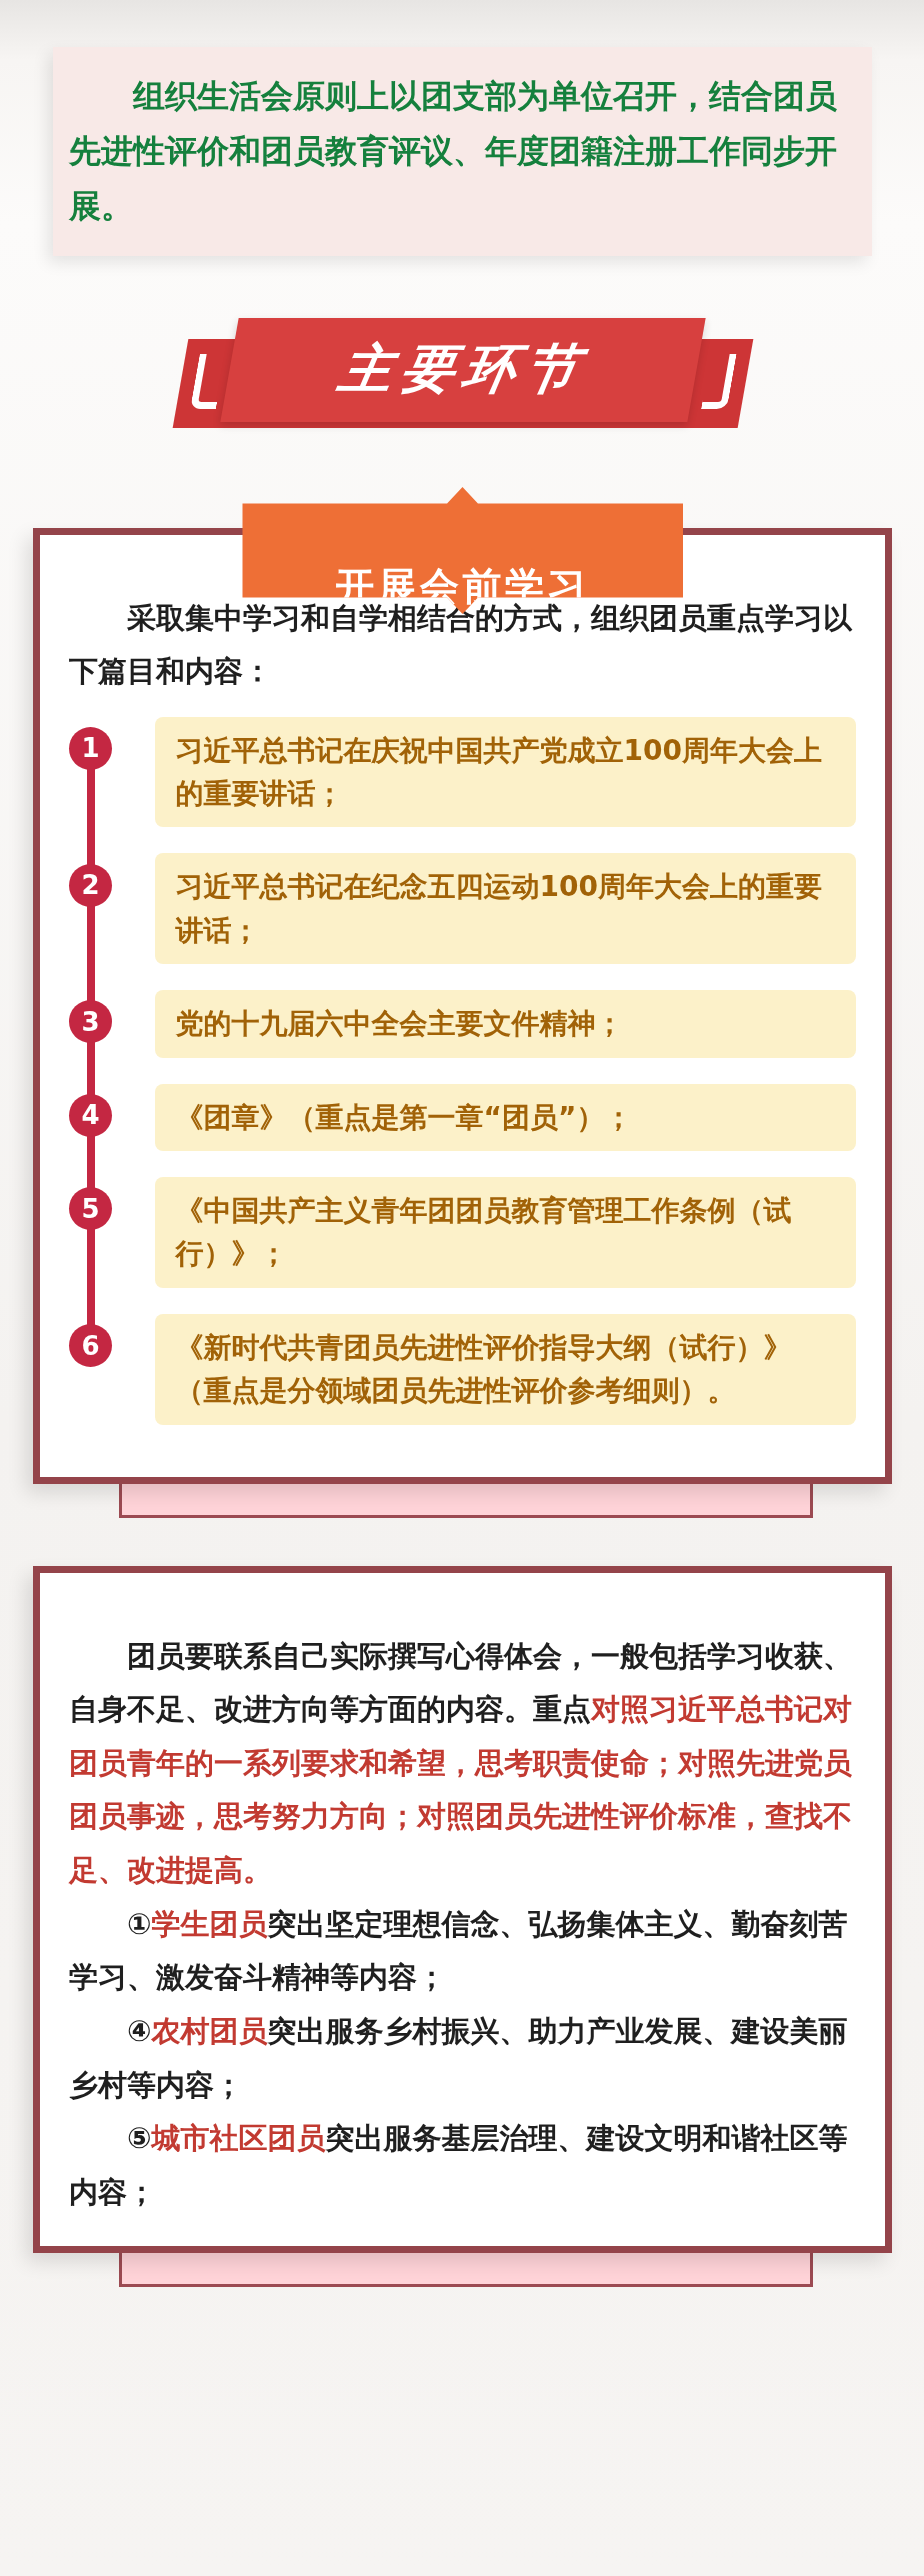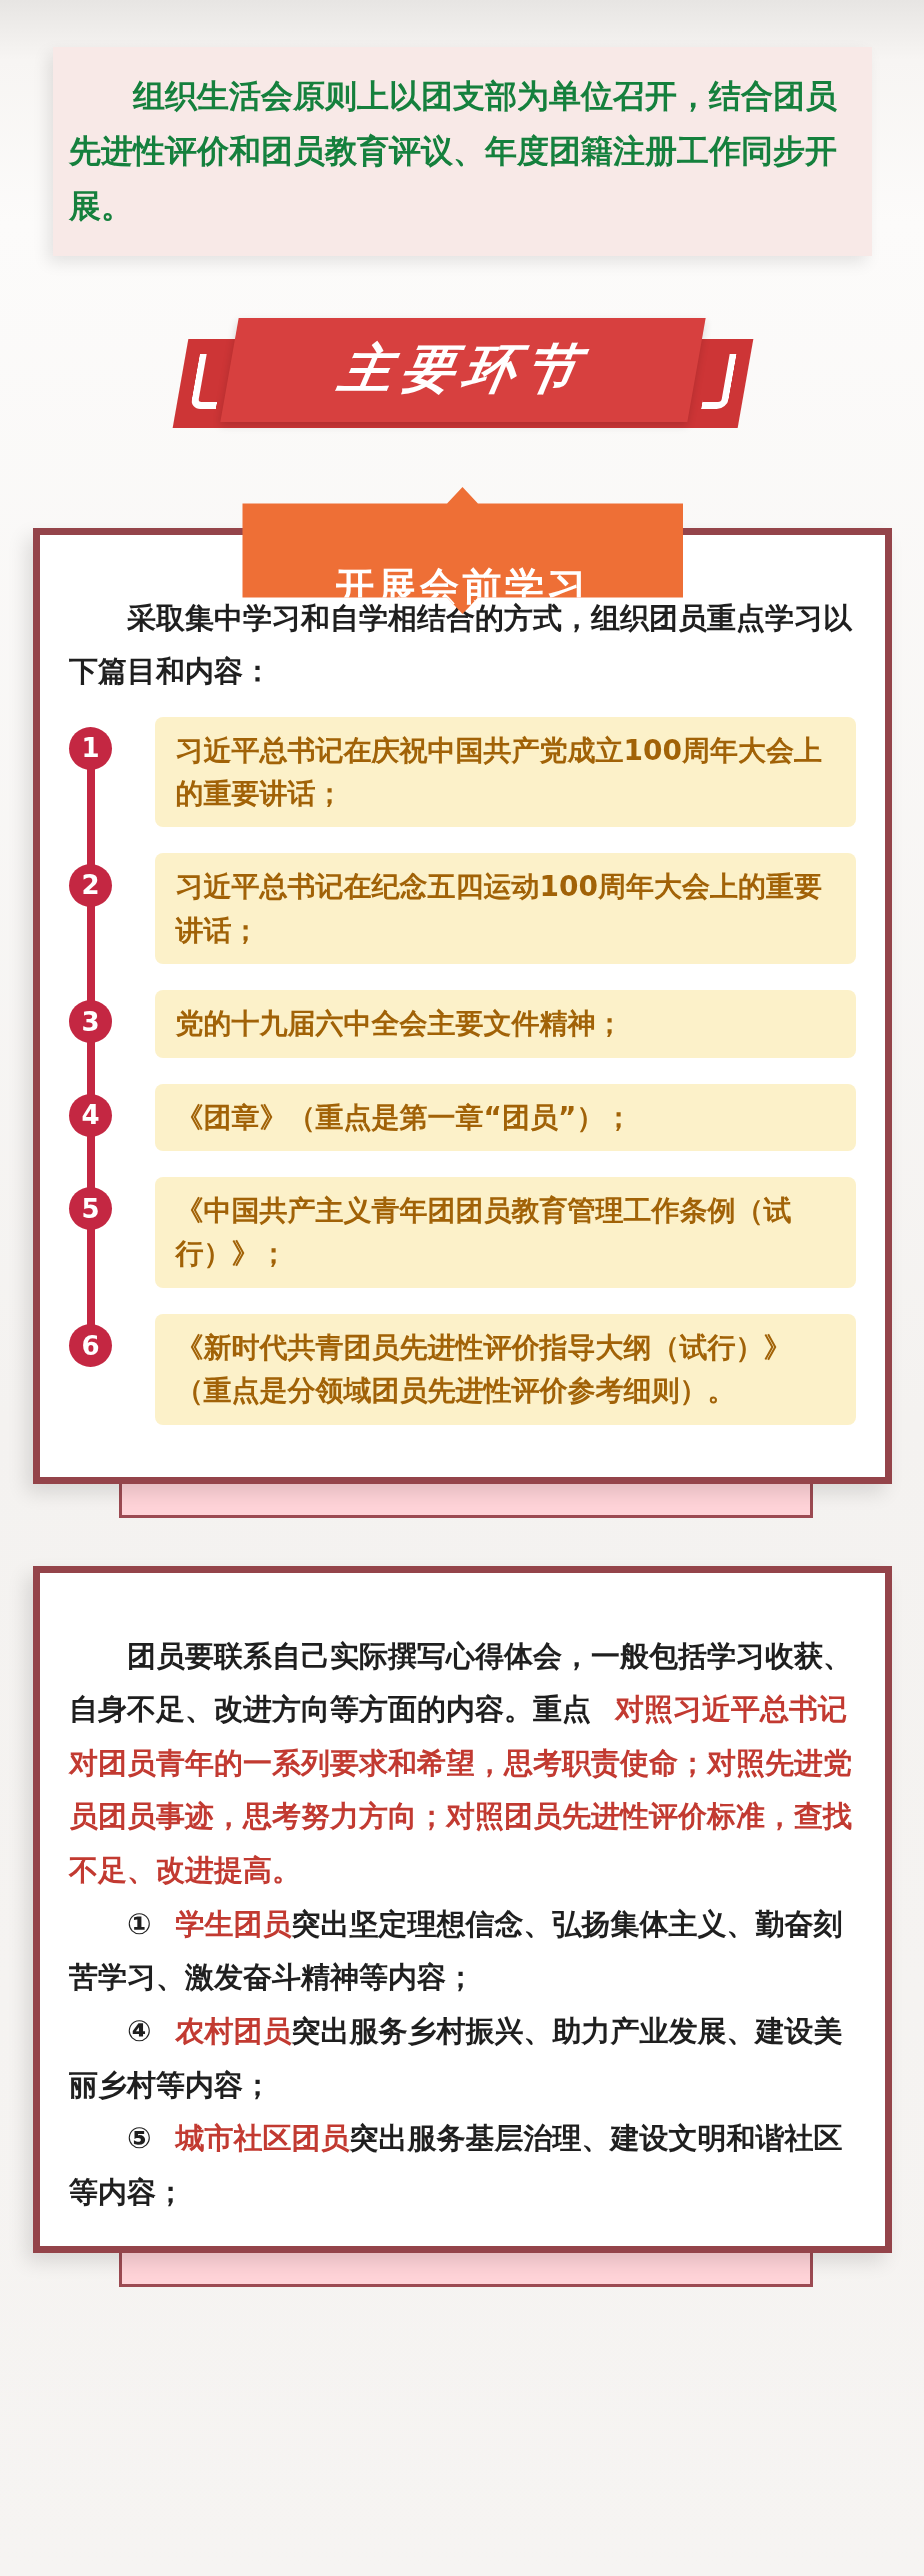--- a/index.html
+++ b/index.html
@@ -55,21 +55,21 @@
   }
   .card-tab{
     position:absolute; top:-48px; left:50%; transform:translateX(-50%);
     width:441px; height:127px; background:#ee6f36;
     clip-path:polygon(0 13%,46.5% 13%,50% 0,53.5% 13%,100% 13%,100% 87%,53.5% 87%,50% 100%,46.5% 87%,0 87%);
     display:flex; align-items:flex-end; justify-content:center;
   }
   .card-tab span{ color:#fff; font-size:39px; font-weight:800; letter-spacing:3.4px; }
 
   .para{ font-size:29px; line-height:1.82; font-weight:600; text-indent:2em; color:#1f1f1f; }
-  .red{ color:#c23a31; font-weight:800;margin-left:24px; }
+  .red{ color:#c23a31; font-weight:800; }
 
   
   .lead{ margin-bottom:19px; }
   .steps{ position:relative; margin-left:86px; margin-top:6.9px; }
   .steps::before{
     content:""; position:absolute; left:-68px; top:24px; bottom:92px;
     width:7.7px; background:#c42742;
   }
   .step{ position:relative; margin-bottom:26px; }
   .step-badge{

